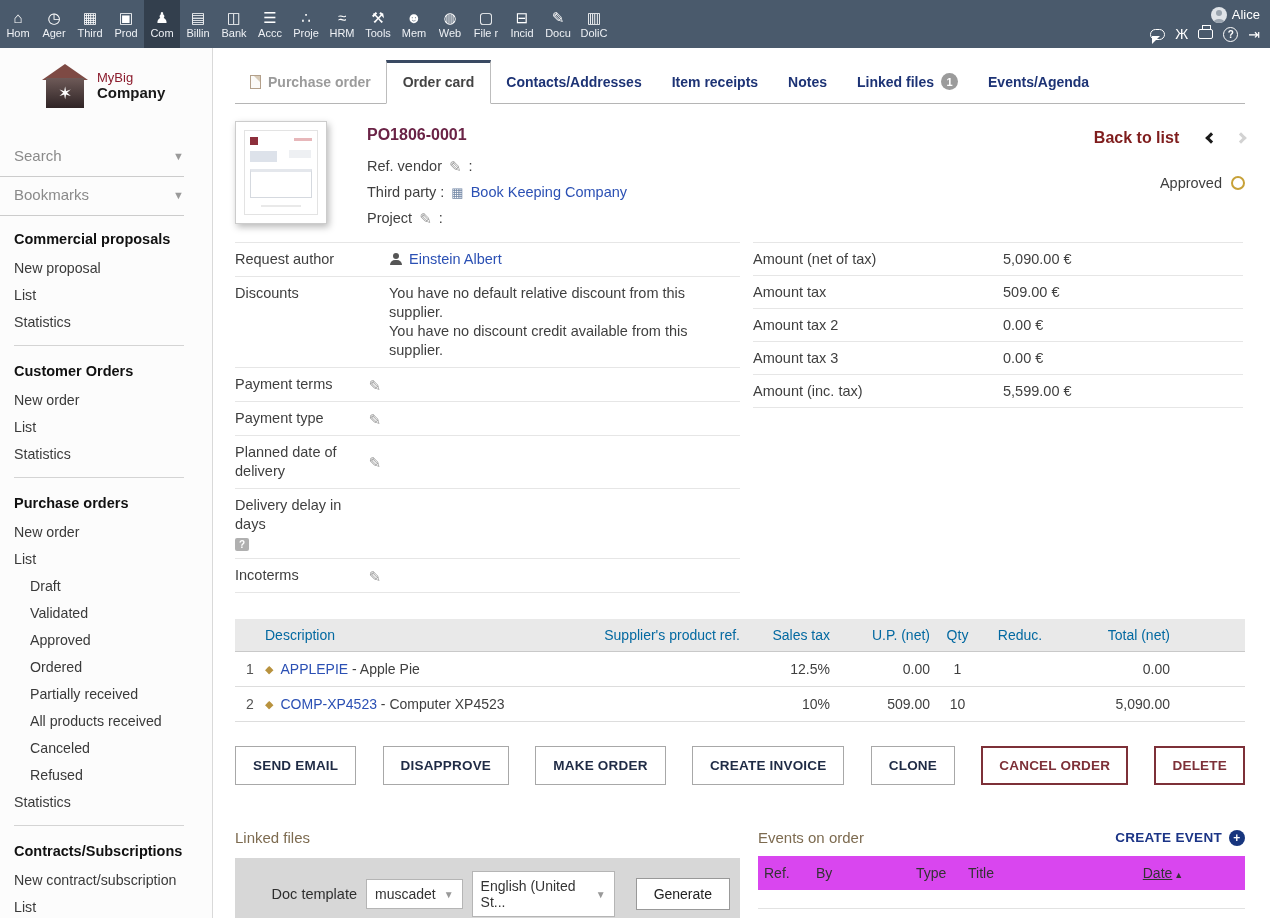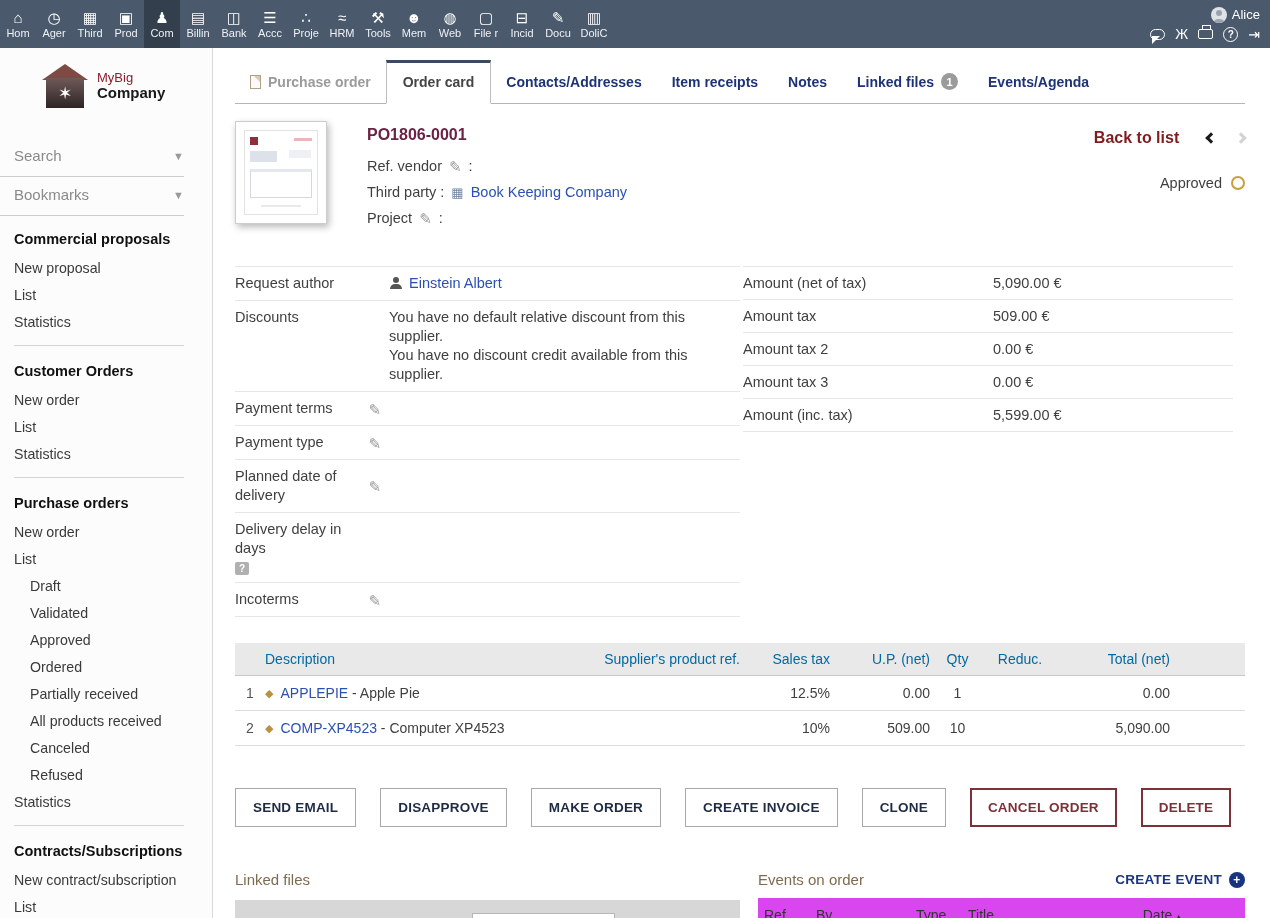--- a/index.html
+++ b/index.html
@@ -76,21 +76,21 @@
   .link{color:#2b50b4;text-decoration:none}
   .bld-ico{color:#7287a5;font-size:13px}
   .head-right{width:230px;text-align:right;flex-shrink:0;padding-top:8px}
   .back{font-weight:bold;font-size:16px;color:#7f1d1d;margin-right:12px;vertical-align:middle}
   .chev{display:inline-block;width:8px;height:8px;border-left:3px solid #1a1a1a;border-bottom:3px solid #1a1a1a;transform:rotate(45deg);margin-left:12px;vertical-align:middle}
   .chev-r{border-color:#d2d2d2;transform:rotate(225deg);margin-left:18px}
   .status-row{margin-top:28px;display:flex;justify-content:flex-end;align-items:center;gap:9px;font-size:14.5px;color:#3f3f3f}
   .status-circle{width:14px;height:14px;border:2.5px solid #c7a138;border-radius:50%;display:inline-block;background:#fff}
 
   
-  .cols{display:flex;gap:3px;margin-top:32px}
+  .cols{display:flex;gap:13px;margin-top:8px}
   .col-l{width:505px;flex-shrink:0;border-bottom:1px solid #e6e6e6}
   .col-r{width:490px;flex-shrink:0;border-bottom:1px solid #e6e6e6;align-self:flex-start}
   .drow{display:flex;border-top:1px solid #e6e6e6;padding:7px 0;font-size:14.5px;align-items:flex-start}
   .dlabel{width:154px;flex-shrink:0;position:relative;padding-right:24px;line-height:19px}
   .dlabel .pencil{position:absolute;right:8px;top:50%;transform:translateY(-50%)}
   .help-ico{display:block;width:14px;height:13px;background:#b0b0b0;color:#fff;font-size:10px;font-weight:bold;text-align:center;line-height:13px;border-radius:2px;margin-top:4px}
   .dval{flex:1;line-height:19px;display:block}
   .uico{display:inline-block;width:13px;height:12px;position:relative;margin-right:7px;vertical-align:-1px}
   .uico::before{content:"";position:absolute;top:0;left:50%;transform:translateX(-50%);width:6px;height:6px;border-radius:50%;background:#555}
   .uico::after{content:"";position:absolute;bottom:0;left:50%;transform:translateX(-50%);width:12px;height:5px;border-radius:5px 5px 0 0;background:#555}
@@ -107,21 +107,21 @@
   .c-sup{flex:0 0 175px;text-align:right}
   .c-tax{flex:0 0 90px;text-align:right}
   .c-up{flex:0 0 100px;text-align:right}
   .c-qty{flex:0 0 55px;text-align:center}
   .c-red{flex:0 0 70px;text-align:center}
   .c-tot{flex:0 0 115px;text-align:right}
   .c-end{flex:0 0 75px}
   .cube{color:#b8923e;margin-right:7px;font-size:11px;vertical-align:1px}
 
   
-  .actions{display:flex;justify-content:flex-start;gap:24px;margin-top:42px}
+  .actions{display:flex;justify-content:space-between;gap:24px;margin-top:24px}
   .btn{background:#fff;border:1px solid #a8a8a8;padding:11px 17px;font-family:inherit;font-weight:bold;font-size:13.5px;color:#1f2b45;letter-spacing:.2px;white-space:nowrap}
   .btn.danger{color:#7d3038;border:2px solid #7d3038;padding:10px 16px}
 
   
   .bottom{display:flex;gap:18px;margin-top:44px}
   .b-l{width:505px;flex-shrink:0}
   .b-r{flex:1}
   .sec-title{color:#7d6b50;font-size:15px;margin-bottom:12px}
   .gen-panel{background:#d7d7d7;padding:13px 10px 4px}
   .gen-row{display:flex;align-items:center;gap:9px;margin-bottom:13px}

